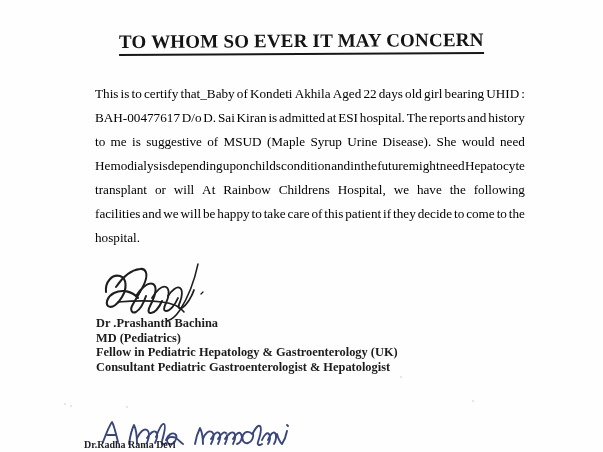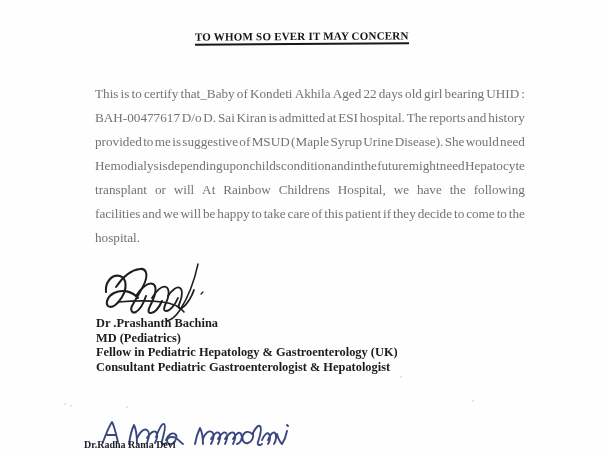--- a/index.html
+++ b/index.html
@@ -17,42 +17,42 @@
     color: #1b1b1b;
   }
 
   
   #doc-title {
     position: absolute;
     left: 0;
     top: 30px;
     width: 603px;
     text-align: center;
-    font-size: 11px;
+    font-size: 19px;
     font-weight: bold;
     letter-spacing: 0.2px;
     color: #141414;
   }
   #doc-title .title-inner {
     display: inline-block;
     border-bottom: 2px solid #181818;
     padding-bottom: 1px;
     transform: rotate(-0.35deg);
   }
 
   
   #body-paragraph {
     position: absolute;
     left: 95px;
     top: 82px;
     width: 430px;
     font-size: 13.2px;
     line-height: 24px;
     text-align: justify;
-    color: #737373;
+    color: #000000;
   }
   #body-paragraph .ln {
     display: block;
     white-space: nowrap;
   }
   #body-paragraph .ln.justify {
     display: flex;
     justify-content: space-between;
     white-space: normal;
   }
@@ -156,21 +156,20 @@
         <span>admitted</span>
         <span>at</span>
         <span>ESI</span>
         <span>hospital.</span>
         <span>The</span>
         <span>reports</span>
         <span>and</span>
         <span>history</span>
       </div>
       <div class="ln justify">
-        <span>provided</span>
         <span>to</span>
         <span>me</span>
         <span>is</span>
         <span>suggestive</span>
         <span>of</span>
         <span>MSUD</span>
         <span>(Maple</span>
         <span>Syrup</span>
         <span>Urine</span>
         <span>Disease).</span>

